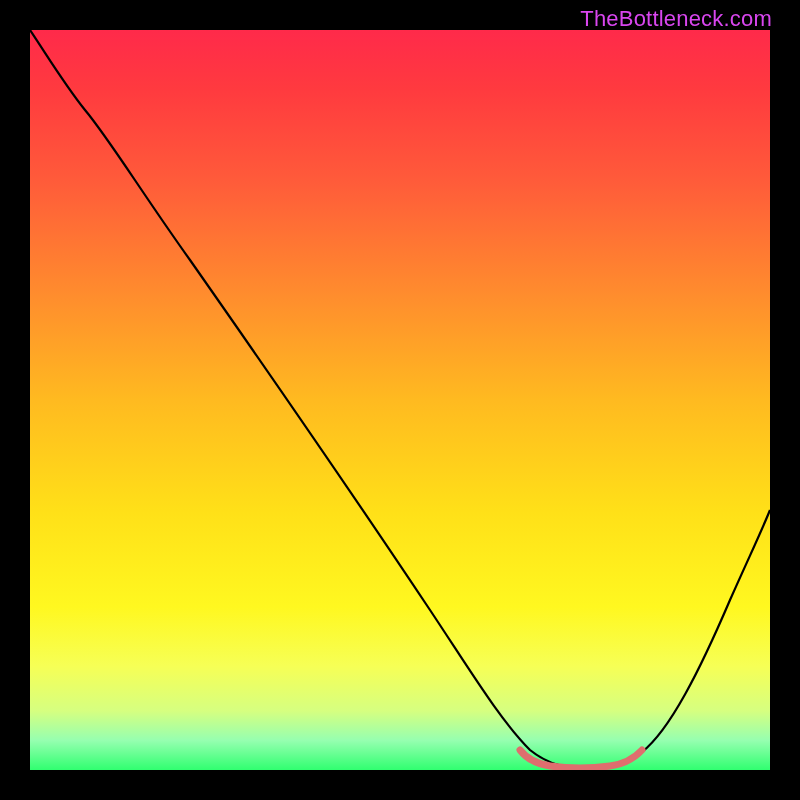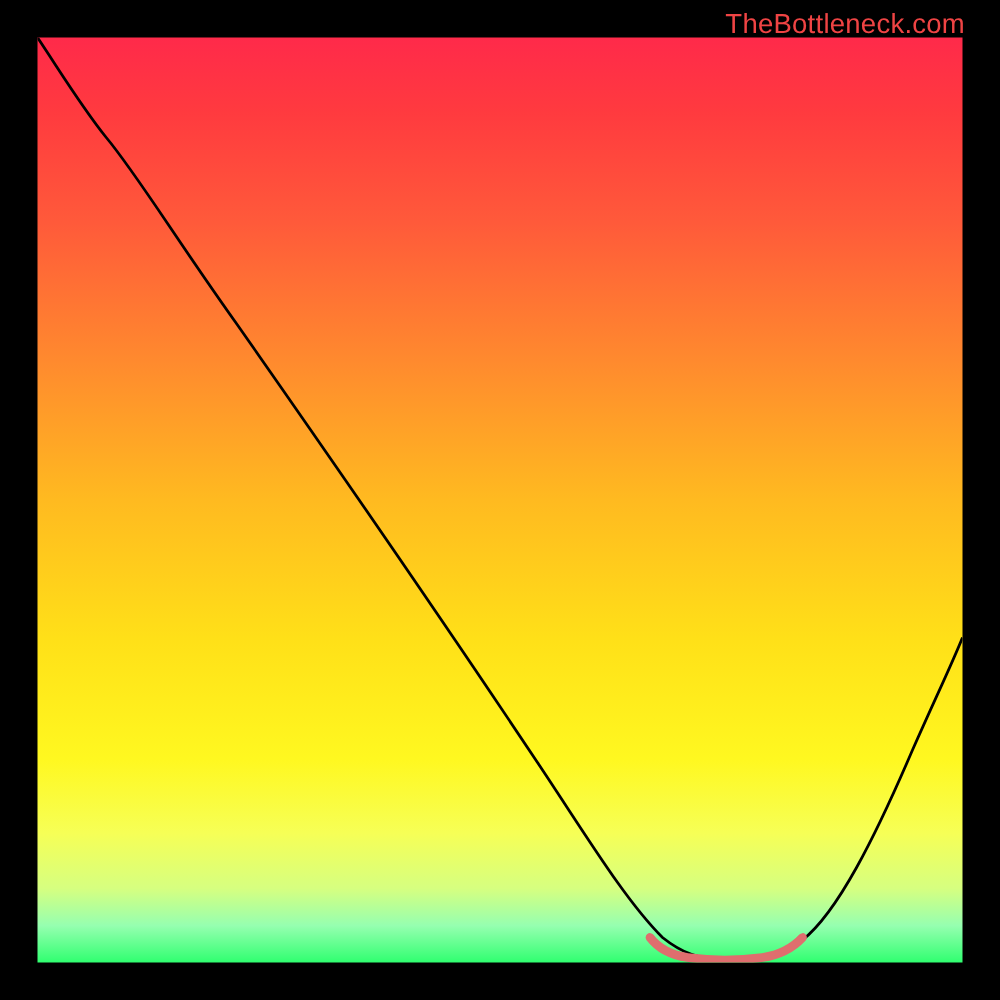--- a/index.html
+++ b/index.html
@@ -32,21 +32,21 @@
       #fff820 78%,
       #f6ff56 86%,
       #d6ff80 92%,
       #96ffb0 96%,
       #30ff70 100%);
   }
   .watermark {
     position: absolute;
     top: 6px;
     right: 28px;
-    color: #ef4444;
+    color: #d946ef;
     font-size: 22px;
     font-weight: 500;
     letter-spacing: 0.2px;
   }
   svg.curve {
     position: absolute;
     left: 0;
     top: 0;
     width: 740px;
     height: 740px;

